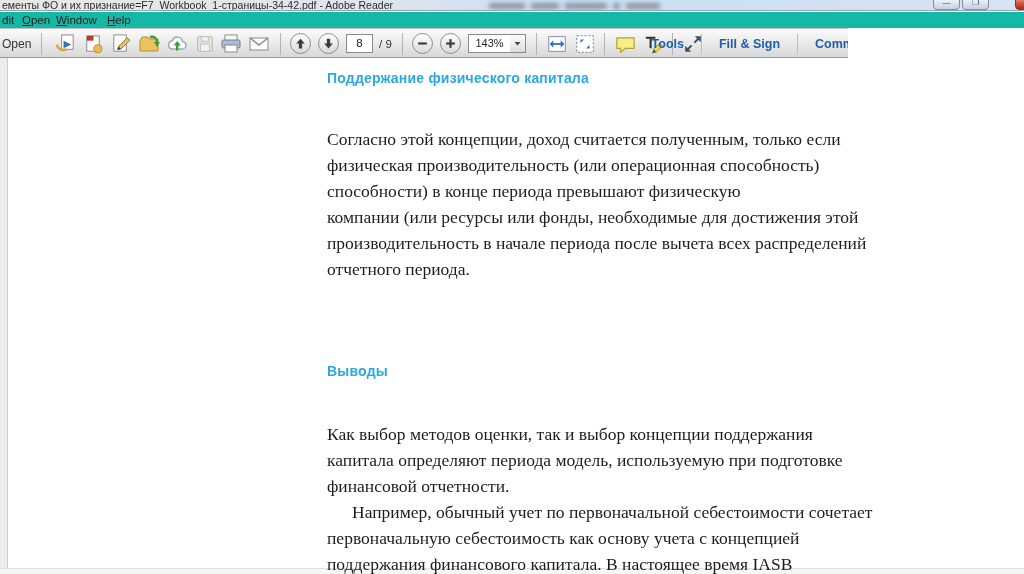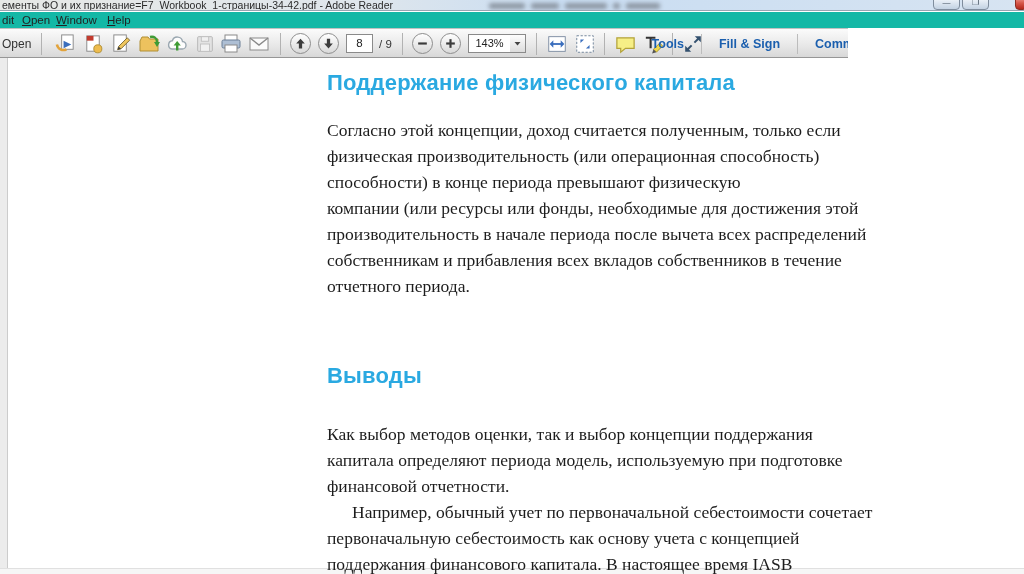--- a/index.html
+++ b/index.html
@@ -39,21 +39,21 @@
   .zoom-drop { position:absolute; top:5px; width:16px; height:19px; border:1px solid #8a8a8a; border-left:none;
     background:linear-gradient(#fdfdfd,#dcdcdc); display:flex; align-items:center; justify-content:center; }
   .right-tabs { position:absolute; right:0; top:0; height:30px; display:flex; align-items:center; overflow:hidden; }
   .right-tab { font-size:12.5px; font-weight:bold; color:#1b5fae; padding:0 17px; white-space:nowrap; }
   .tab-div { width:1px; height:20px; background:#bcbcbc; }
 
   
   .docarea { position:absolute; left:0; top:58px; width:1024px; height:516px; background:#fff; }
   .doc-left-strip { position:absolute; left:0; top:0; width:8px; height:510px; background:#ececec; border-right:1px solid #cccccc; }
   .page-bottom { position:absolute; left:0; top:510px; width:1024px; height:6px; background:#f6f6f6; border-top:1px solid #e0e0e0; }
-  .doc-h { position:absolute; left:327px; font-size:22px; font-weight:600; letter-spacing:0.2px; }
+  .doc-h { position:absolute; left:327px; font-size:14px; font-weight:600; letter-spacing:0.2px; }
   .doc-p { position:absolute; left:327px; width:625px; font-family:"Liberation Serif",serif; font-size:17.5px; color:#1d1d1d; }
   .doc-p .line { height:26px; line-height:26px; white-space:nowrap; }
   .indent { padding-left:25px; }
 </style>
 </head>
 <body>
 
 <div class="window">
 
   <div class="titlebar">
@@ -226,27 +226,26 @@
       <div class="right-tab" style="padding-right:0;margin-right:-6px;">Comm</div>
     </div>
   </div>
 
   <div class="docarea">
     <div class="doc-left-strip"></div>
     <div class="page-bottom"></div>
 
     <div class="doc-h" style="top:12px; color:#2aa9e1;">Поддержание физического капитала</div>
 
-    <div class="doc-p" style="top:59px;">
+    <div class="doc-p" style="top:68px;">
       <div class="line">Согласно этой концепции, доход считается полученным, только если</div>
       <div class="line">физическая производительность (или операционная способность)</div>
       <div class="line">способности) в конце периода превышают физическую</div>
       <div class="line">компании (или ресурсы или фонды, необходимые для достижения этой</div>
       <div class="line">производительность в начале периода после вычета всех распределений</div>
-      <div class="line">собственникам и прибавления всех вкладов собственников в течение</div>
       <div class="line">отчетного периода.</div>
     </div>
 
     <div class="doc-h" style="top:305px; color:#2aa9e1;">Выводы</div>
 
     <div class="doc-p" style="top:363px;">
       <div class="line">Как выбор методов оценки, так и выбор концепции поддержания</div>
       <div class="line">капитала определяют периода модель, используемую при подготовке</div>
       <div class="line">финансовой отчетности.</div>
     </div>

